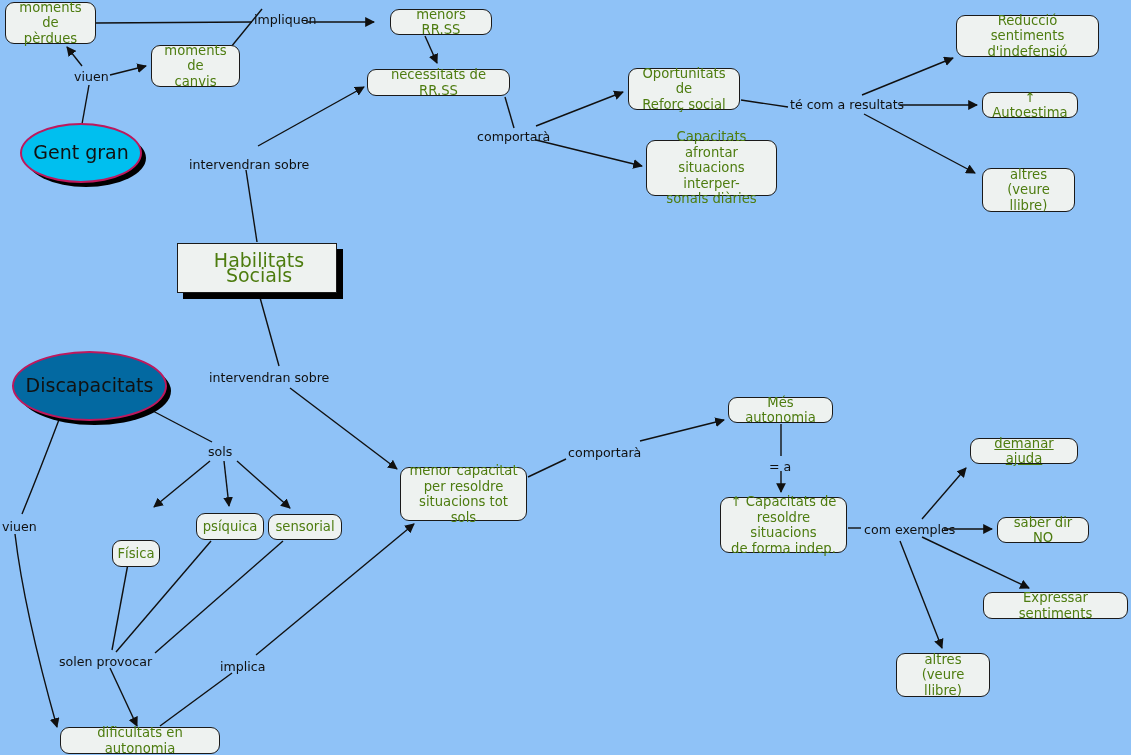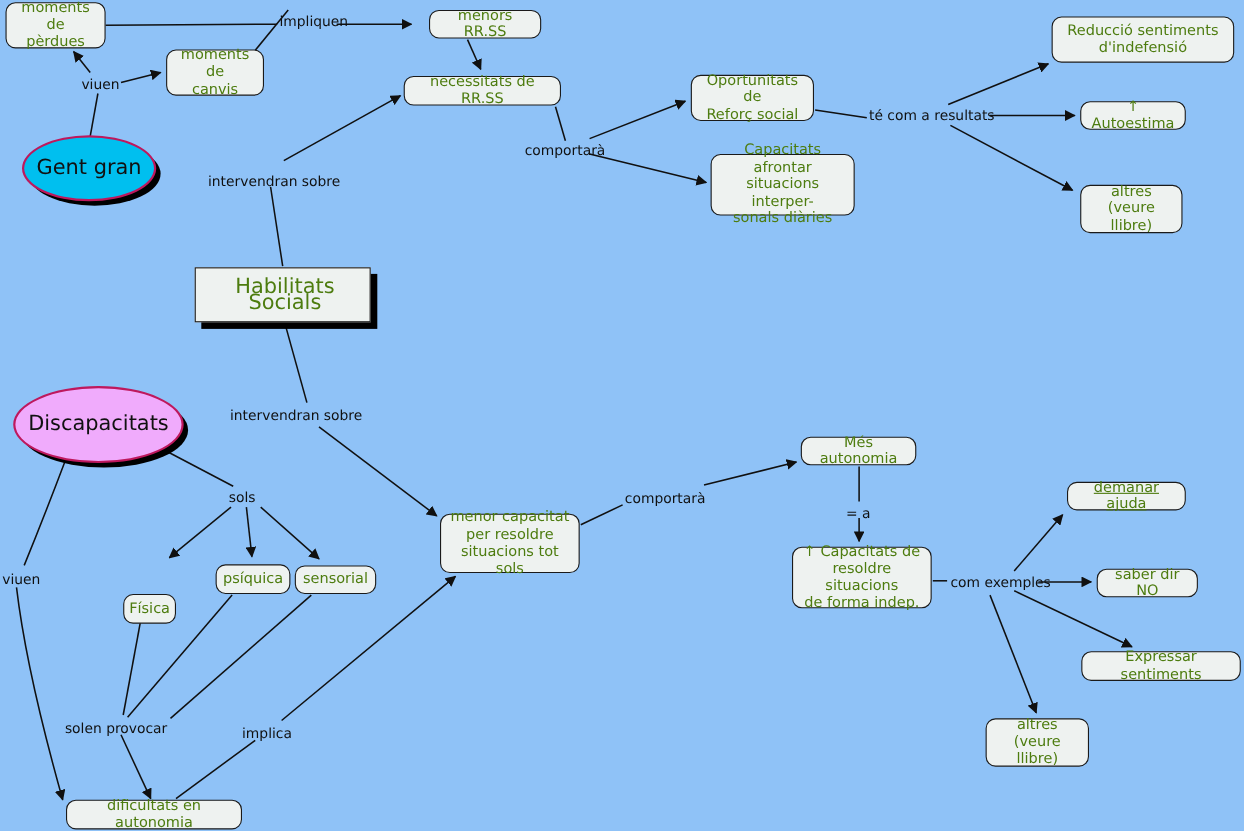--- a/index.html
+++ b/index.html
@@ -161,21 +161,21 @@
 
       <path d="M 922 537 L 1029 588" marker-end="url(#arrow)"></path>
 
       <path d="M 900 541 L 942 648" marker-end="url(#arrow)"></path>
     </g>
   </svg>
 
   <div class="ellipse" style="left:20px; top:123px; width:122px; height:60px; background:#00bfef; font-size:19px;">
     <span class="elabel">Gent gran</span>
   </div>
-  <div class="ellipse" style="left:12px; top:351px; width:155px; height:70px; background:#f0abfc; font-size:19px;">
+  <div class="ellipse" style="left:12px; top:351px; width:155px; height:70px; background:#0369a1; font-size:19px;">
     <span class="elabel">Discapacitats</span>
   </div>
 
   <div class="node main" style="left:177px; top:243px; width:160px; height:50px;">
     <span>Habilitats Socials</span>
   </div>
 
   <div class="node" style="left:5px; top:2px; width:91px; height:42px;">
     <span>moments de
 pèrdues</span>
@@ -192,21 +192,21 @@
   </div>
   <div class="node" style="left:628px; top:68px; width:112px; height:42px;">
     <span>Oportunitats de
 Reforç social</span>
   </div>
   <div class="node" style="left:646px; top:140px; width:131px; height:56px;">
     <span>Capacitats afrontar
 situacions interper-
 sonals diàries</span>
   </div>
-  <div class="node" style="left:956px; top:15px; width:166px; height:42px;">
+  <div class="node" style="left:956px; top:15px; width:143px; height:42px;">
     <span>Reducció sentiments
 d'indefensió</span>
   </div>
   <div class="node" style="left:982px; top:92px; width:96px; height:26px;">
     <span>↑ Autoestima</span>
   </div>
   <div class="node" style="left:982px; top:168px; width:93px; height:44px;">
     <span>altres (veure
 llibre)</span>
   </div>

